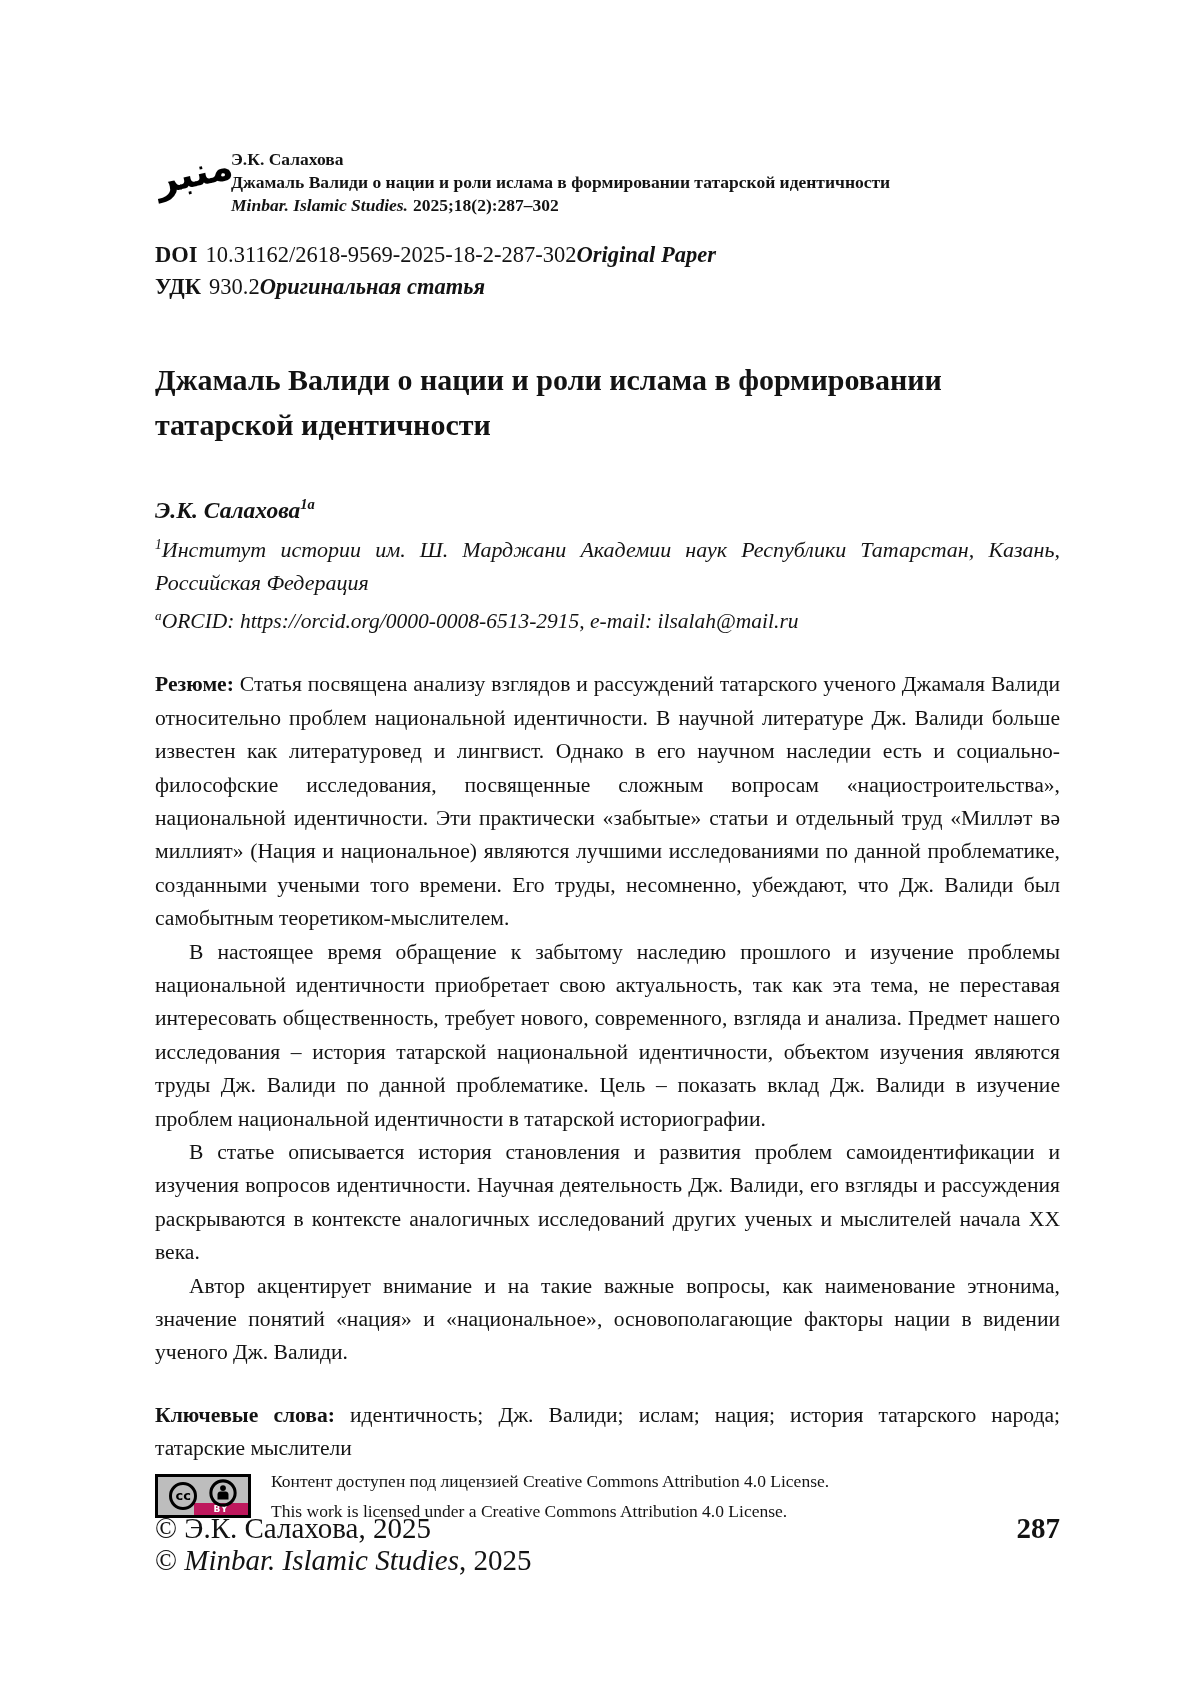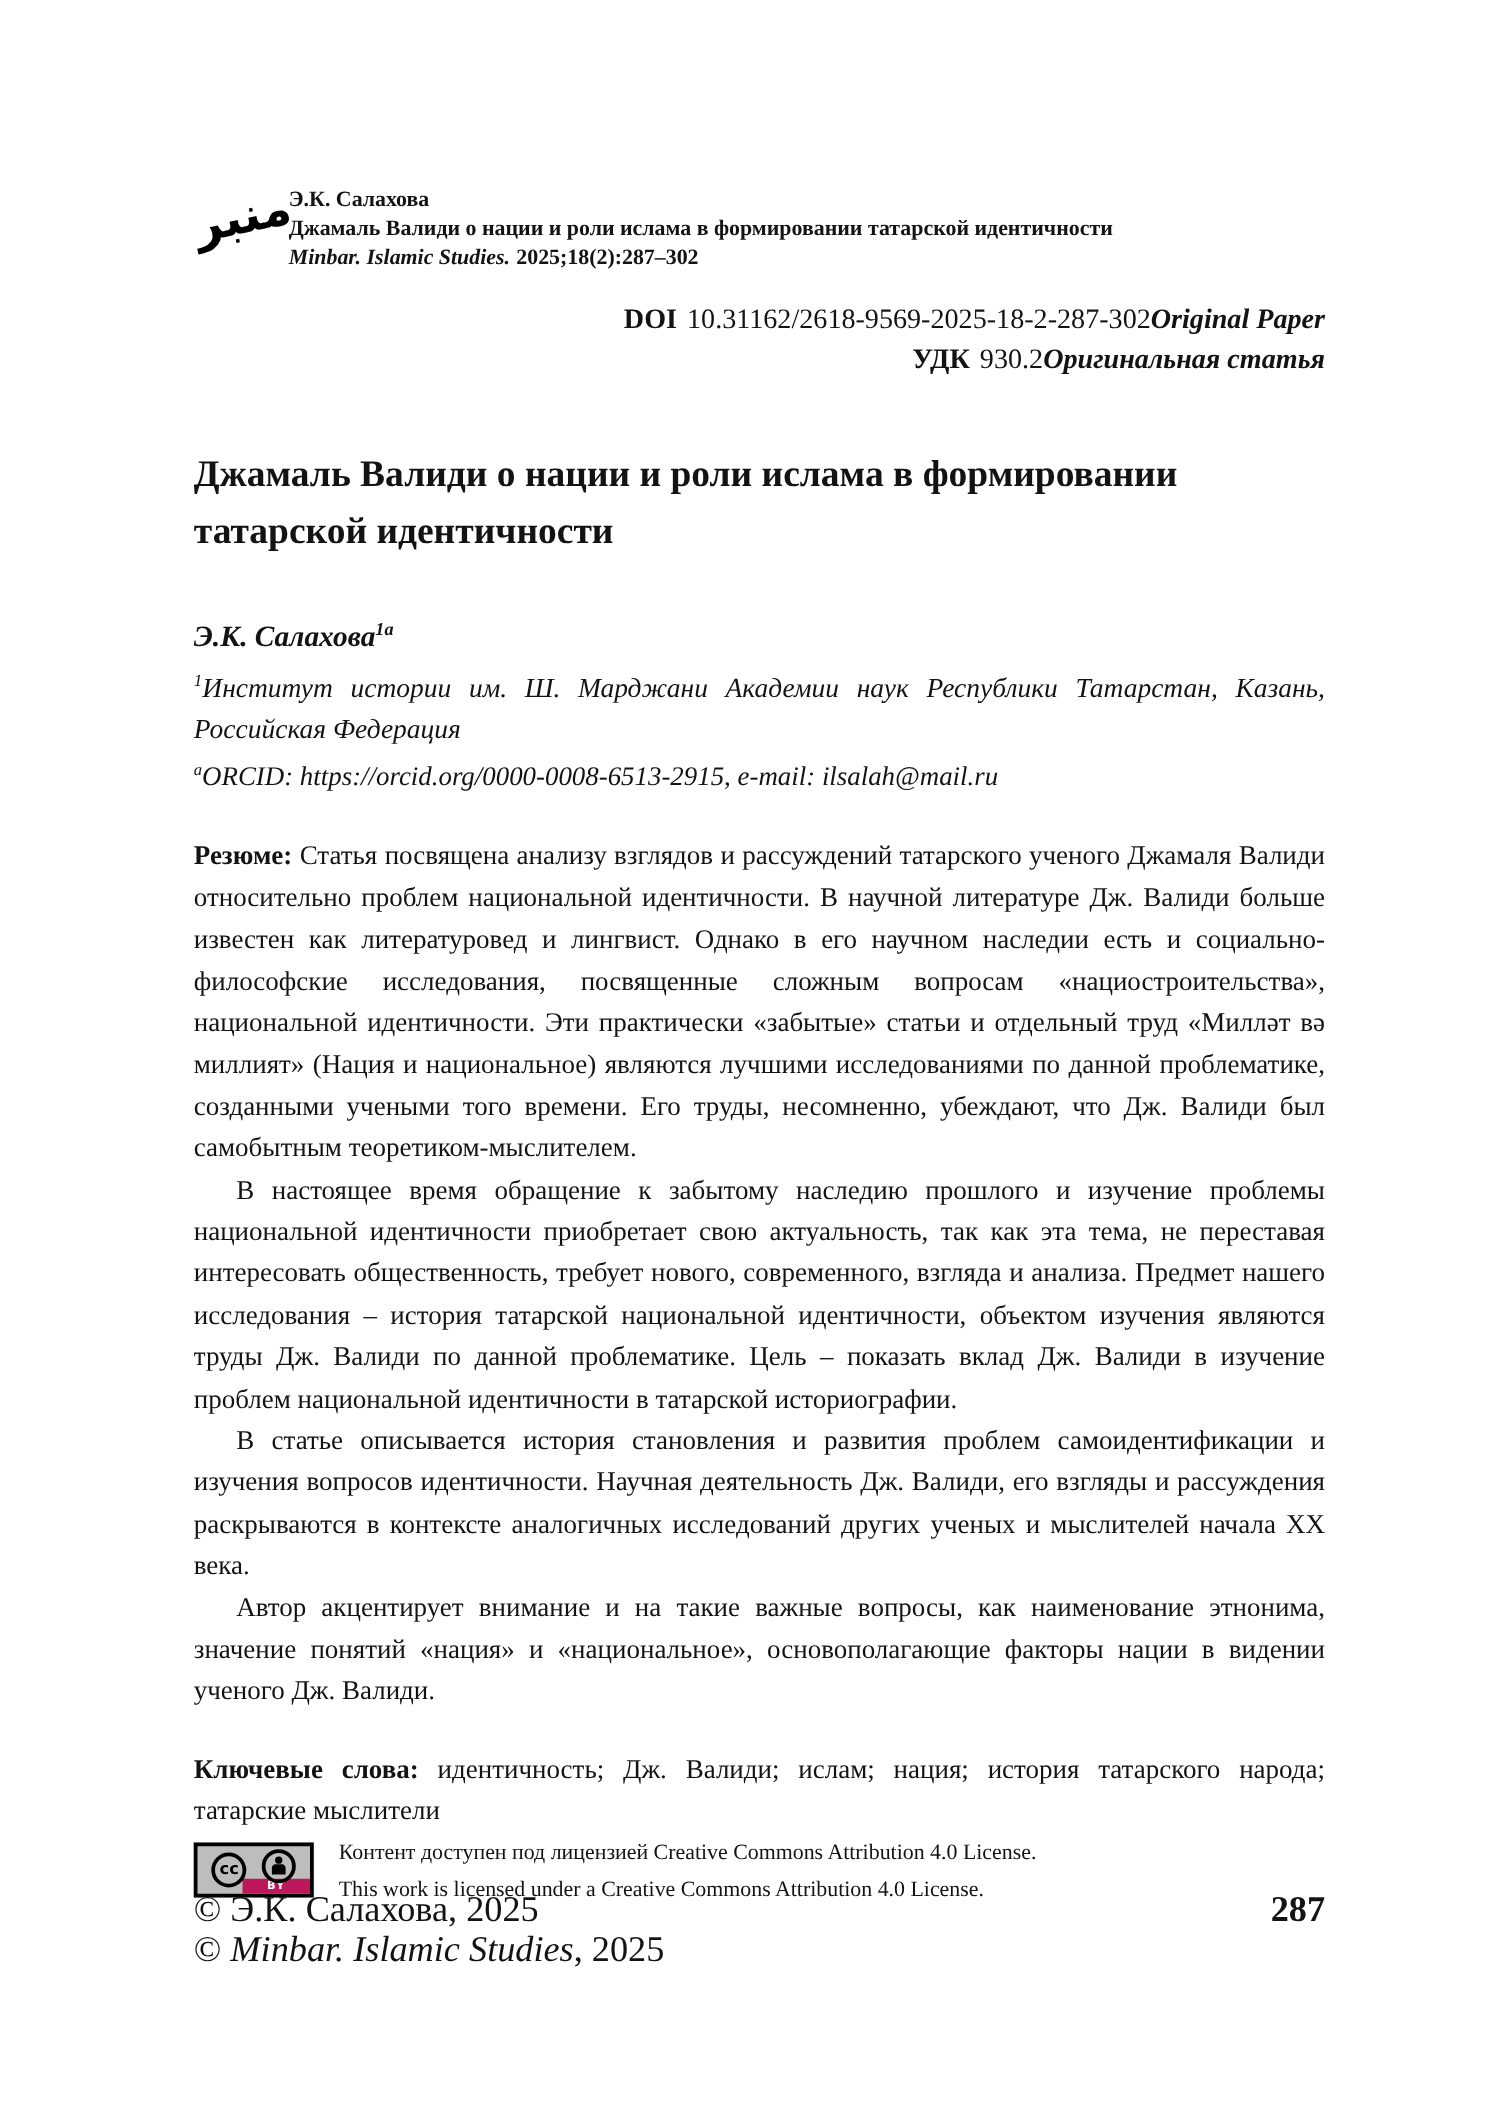--- a/index.html
+++ b/index.html
@@ -26,21 +26,21 @@
     margin-top: 8px;
     width: 62px;
     text-align: center;
     color: #000;
   }
   .runhead-lines { font-size: 17.5px; font-weight: bold; line-height: 23px; }
   .rh-journal { font-style: italic; }
   .rh-vol { font-style: normal; margin-left: 5px; }
   
   .meta { margin-top: 22px; font-size: 22.5px; line-height: 32px; }
-  .meta-row { display: flex; justify-content: flex-end; }
+  .meta-row { display: flex; justify-content: flex-start; }
   .meta-label { font-weight: bold; margin-right: 8px; }
   .meta-type { font-weight: bold; font-style: italic; }
   
   .art-title {
     margin: 54px 0 0 0;
     font-size: 30px;
     font-weight: bold;
     line-height: 45px;
     max-width: 910px;
   }

